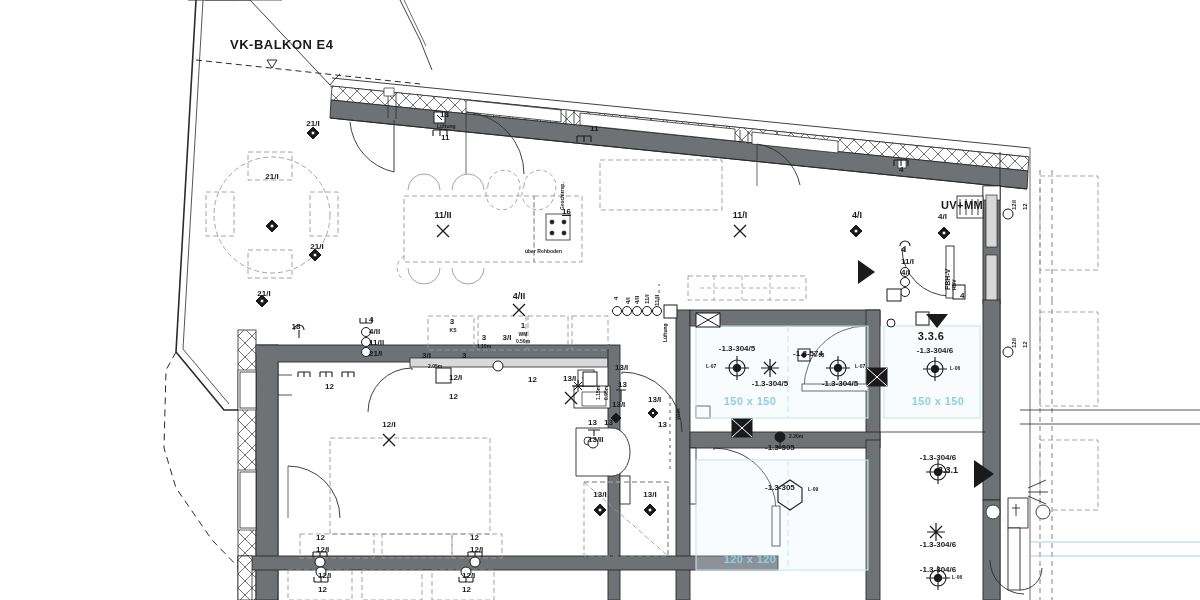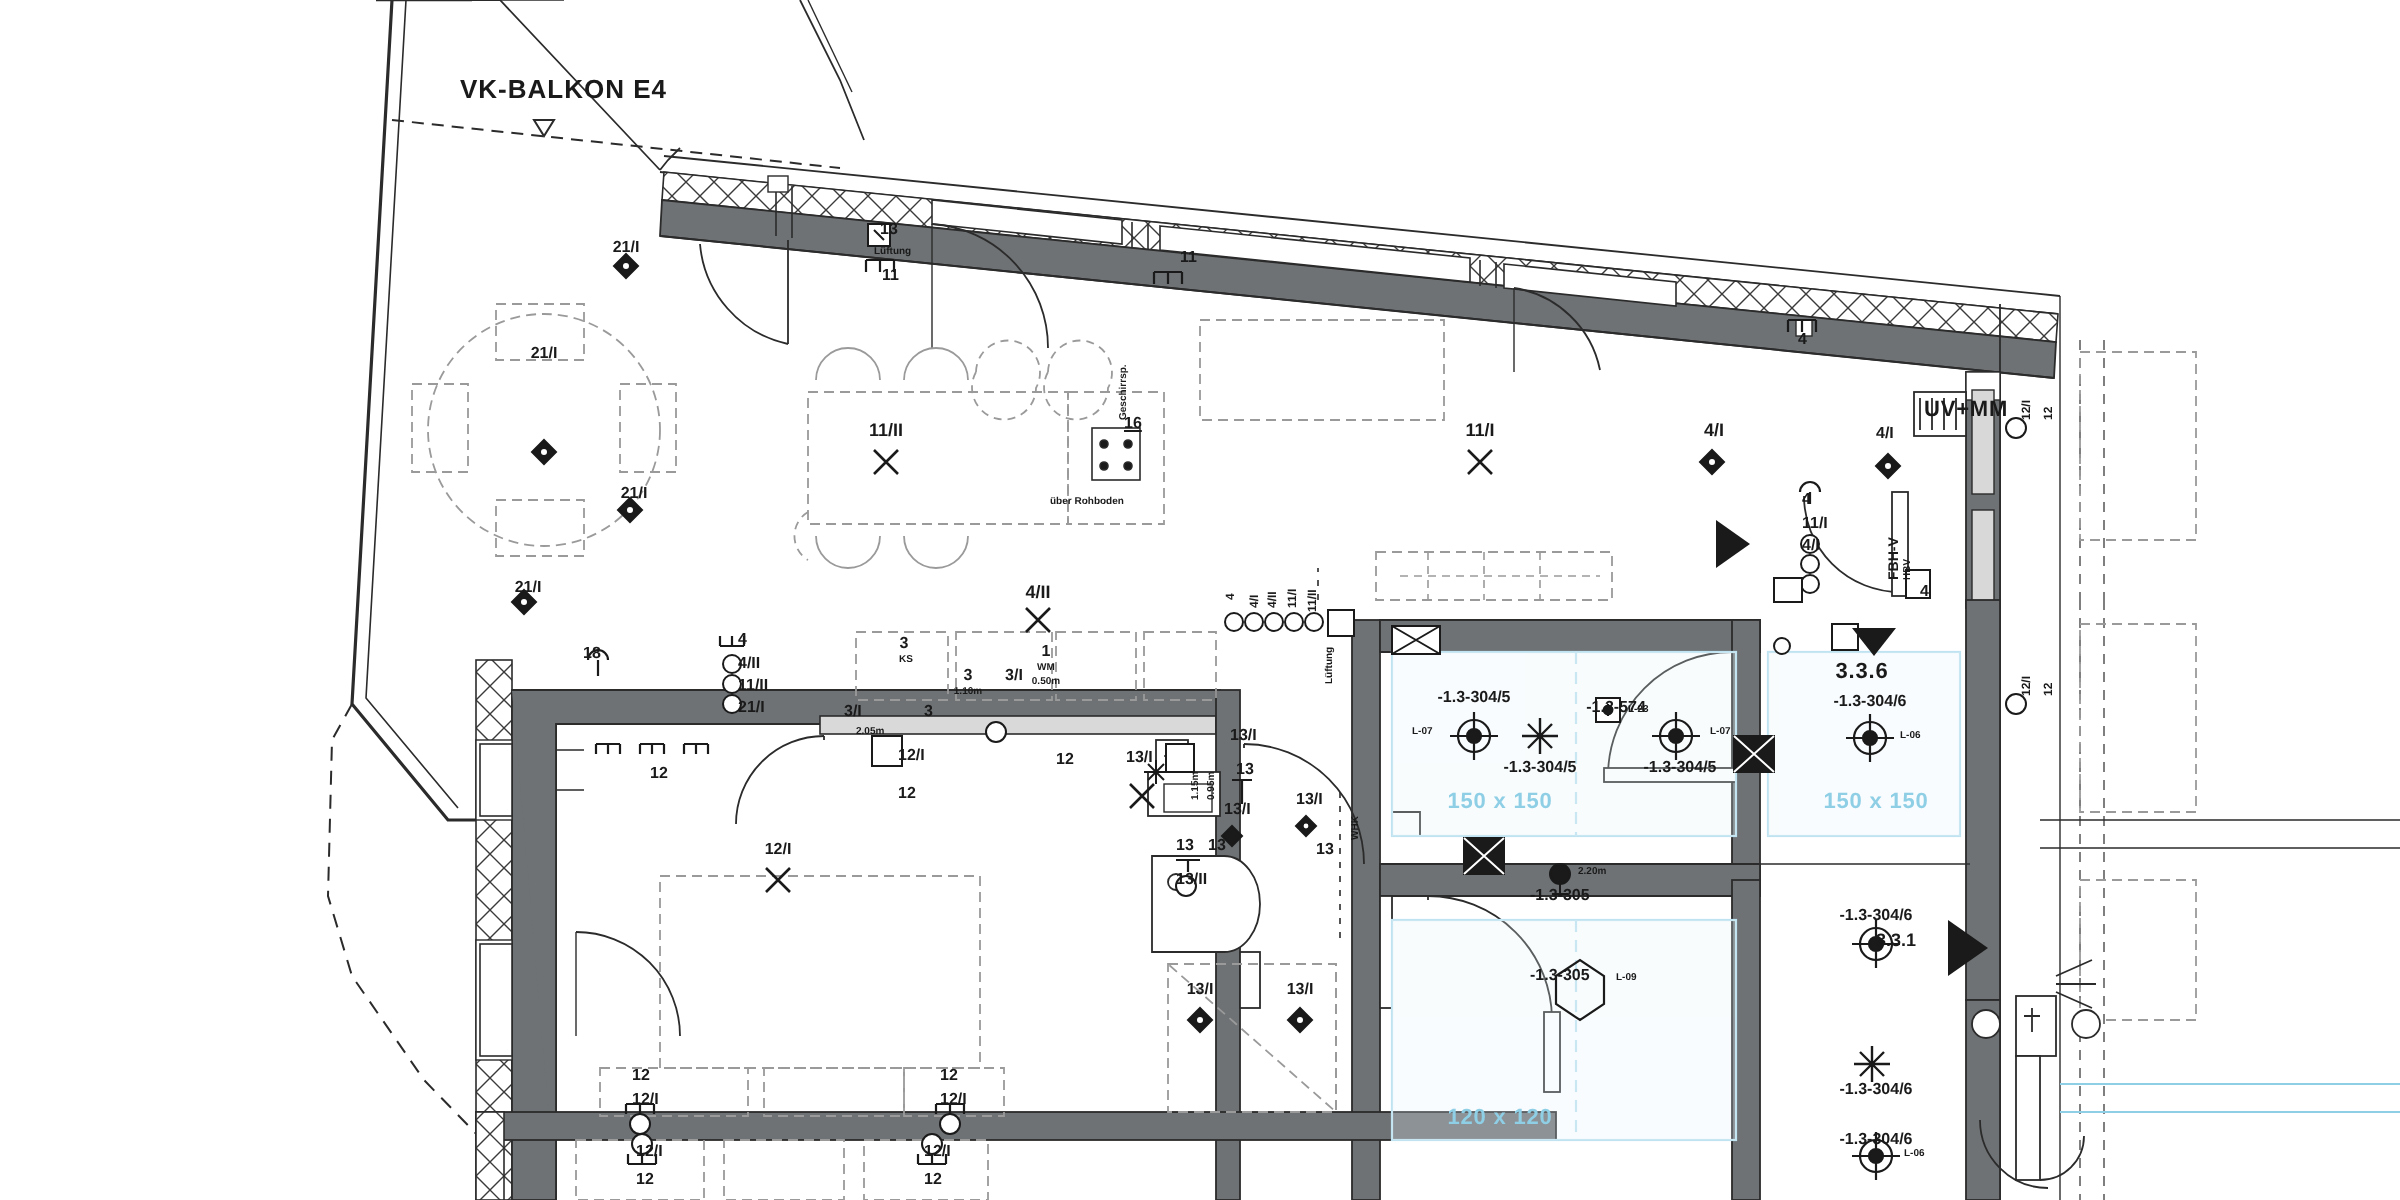--- a/index.html
+++ b/index.html
@@ -556,21 +556,21 @@
 
   <div class="lbl t8" style="left:316px;top:534px;">12</div>
   <div class="lbl t8" style="left:316px;top:546px;">12/I</div>
   <div class="lbl t8" style="left:318px;top:572px;">12/I</div>
   <div class="lbl t8" style="left:318px;top:586px;">12</div>
   <div class="lbl t8" style="left:470px;top:534px;">12</div>
   <div class="lbl t8" style="left:470px;top:546px;">12/I</div>
   <div class="lbl t8" style="left:462px;top:572px;">12/I</div>
   <div class="lbl t8" style="left:462px;top:586px;">12</div>
 
-  <div class="lbl t11" style="left:941px;top:200px;margin-left:21px;">UV+MM</div>
+  <div class="lbl t11" style="left:941px;top:200px;">UV+MM</div>
   <div class="lbl t8" style="left:938px;top:213px;">4/I</div>
   <div class="lbl t8" style="left:901px;top:246px;">4</div>
   <div class="lbl t8" style="left:901px;top:258px;">11/I</div>
   <div class="lbl t8" style="left:901px;top:269px;">4/I</div>
   <div class="lbl t8" style="left:960px;top:292px;">4</div>
   <div class="lbl t7 rot90" style="left:944px;top:290px;">FBH-V</div>
   <div class="lbl t5 rot90" style="left:952px;top:290px;">HBV</div>
   <div class="lbl t6 rot90" style="left:1011px;top:210px;">12/I</div>
   <div class="lbl t6 rot90" style="left:1022px;top:210px;">12</div>
   <div class="lbl t6 rot90" style="left:1011px;top:348px;">12/I</div>

